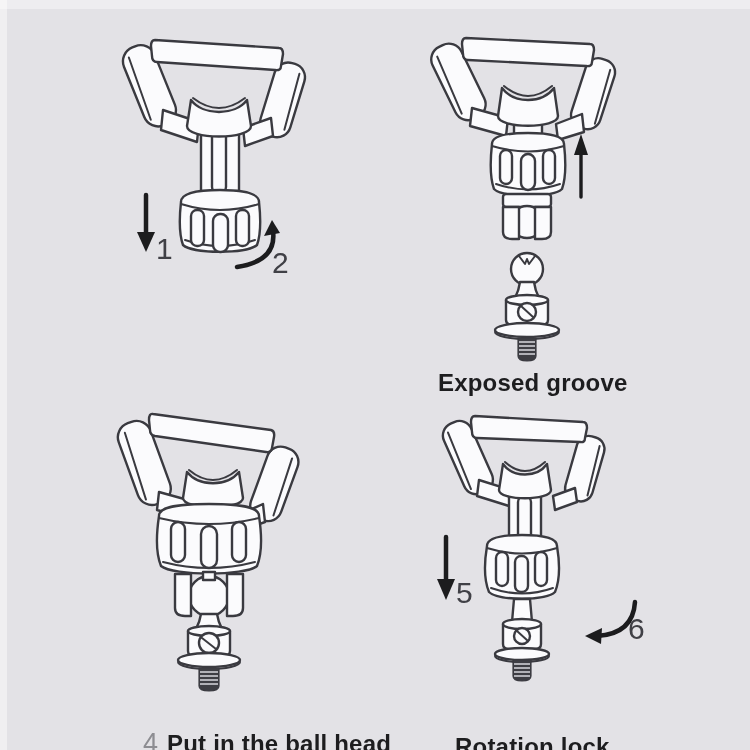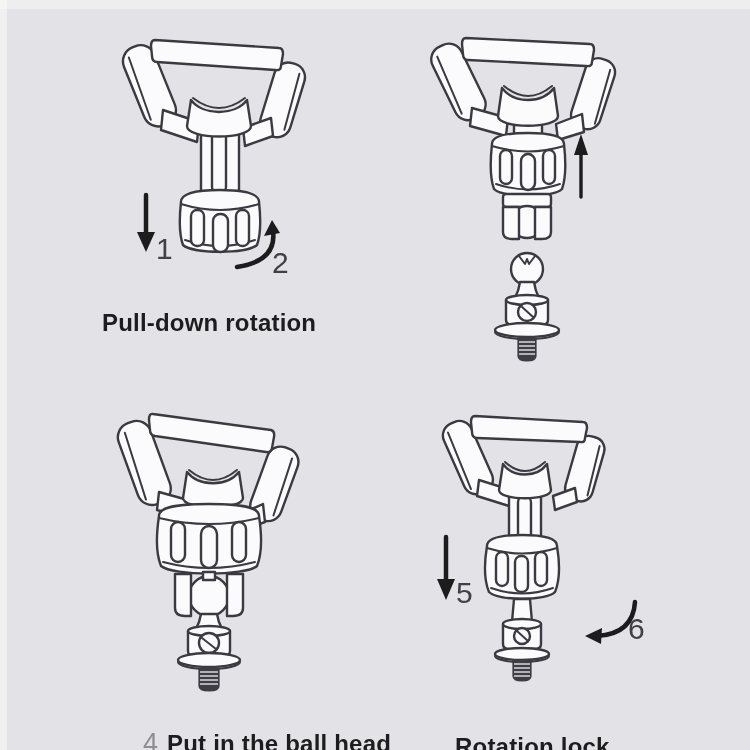--- a/index.html
+++ b/index.html
@@ -66,21 +66,20 @@
     <path class="arrhead" d="M12,60 L3,40 L21,40 Z"></path>
   </svg>
   <div class="num" style="left:156px;top:232px">1</div>
 
   <svg class="abs" style="left:233px;top:219px" width="48" height="52" viewBox="0 0 48 52">
     <path class="arr" d="M4,48 Q44,42 40,12"></path>
     <path class="arrhead" d="M39,1 L31,17 L47,14 Z"></path>
   </svg>
   <div class="num" style="left:272px;top:246px">2</div>
 
-  <div class="caption" style="left:102px;top:309px">Pull-down rotation</div>
 
   <svg class="abs" style="left:430px;top:26px" width="200" height="345" viewBox="0 0 200 345">
     <g class="fl">
       <g transform="rotate(-26 28 55)">
         <rect x="12" y="16" width="32" height="80" rx="14"></rect>
         <line class="ln" x1="20" y1="24" x2="17" y2="86"></line>
       </g>
       <g transform="rotate(18 164 68)">
         <rect x="148" y="32" width="30" height="72" rx="13"></rect>
         <line class="ln" x1="172" y1="40" x2="174" y2="96"></line>
@@ -116,20 +115,21 @@
       <line class="th" x1="89" y1="324" x2="105" y2="324"></line>
       <line class="th" x1="89" y1="328" x2="105" y2="328"></line>
     </g>
   </svg>
 
   <svg class="abs" style="left:571px;top:132px" width="20" height="68" viewBox="0 0 20 68">
     <path class="arr-thin" d="M10,65 V20"></path>
     <path class="arrhead" d="M10,2 L3,23 L17,23 Z"></path>
   </svg>
 
+  <div class="caption" style="left:438px;top:369px">Exposed groove</div>
 
   <svg class="abs" style="left:113px;top:402px" width="205" height="300" viewBox="0 0 205 300">
     <g class="fl">
       <g transform="rotate(-20 31 60)">
         <rect x="14" y="18" width="34" height="86" rx="15"></rect>
         <line class="ln" x1="23" y1="26" x2="20" y2="96"></line>
       </g>
       <g transform="rotate(20 162 80)">
         <rect x="146" y="44" width="32" height="76" rx="14"></rect>
         <line class="ln" x1="170" y1="52" x2="172" y2="112"></line>

